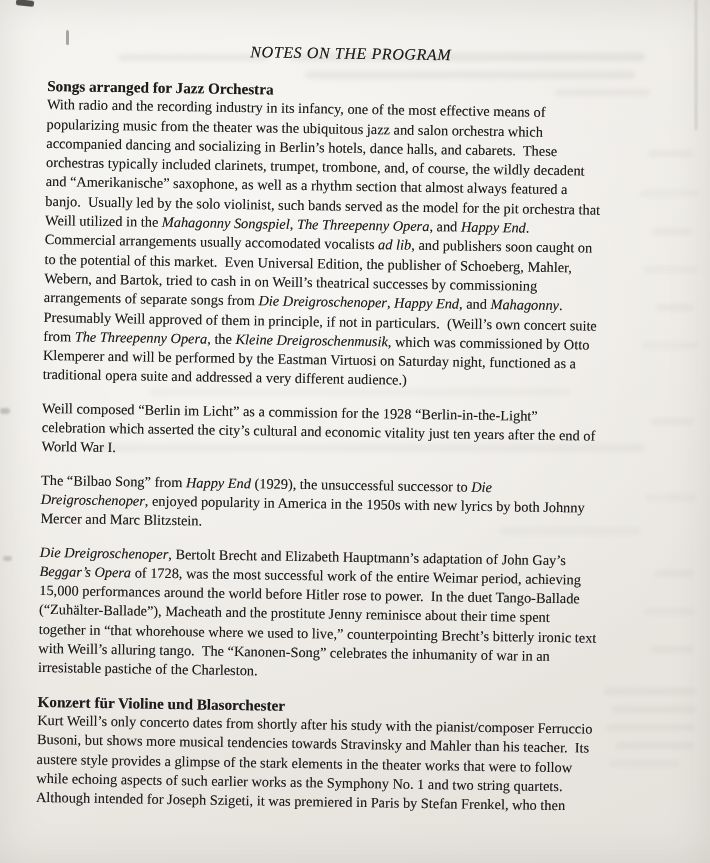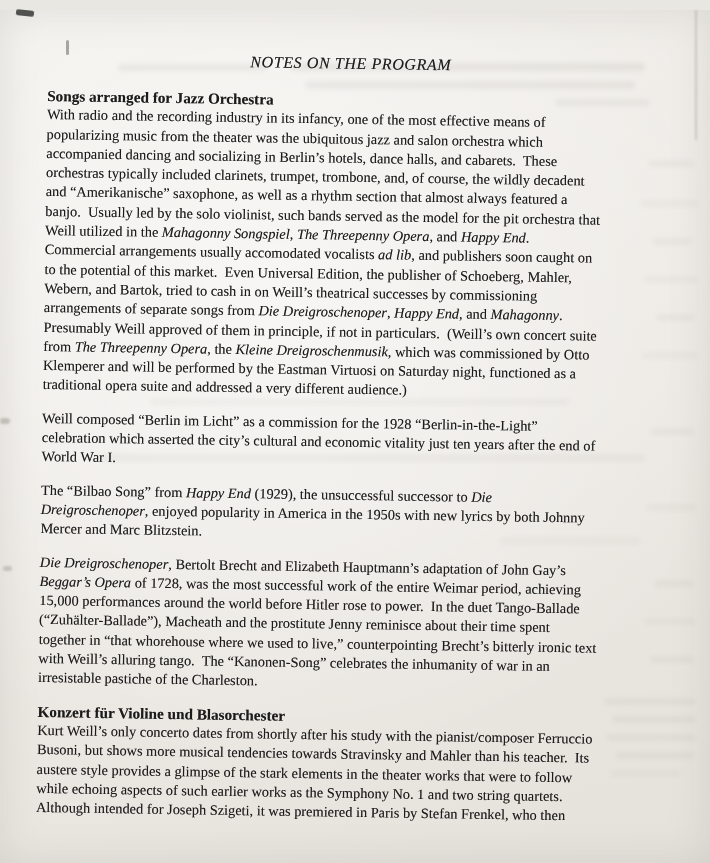--- a/index.html
+++ b/index.html
@@ -9,21 +9,20 @@
     overflow: hidden;
     background: #e9e7e2;
     font-family: "Liberation Serif", serif;
   }
   .page {
     position: absolute; inset: 0;
     background:
       radial-gradient(ellipse 120% 90% at 38% 35%, rgba(255,255,255,0.55) 0%, rgba(255,255,255,0.0) 60%),
       linear-gradient(155deg, #f3f2ee 0%, #edeae5 48%, #e5e2dc 100%);
     box-shadow: inset 0 0 40px rgba(120,115,105,0.18);
-    margin-top: 10px;
   }
   
   .content {
     position: absolute;
     left: 48px; top: 38px; width: 606px;
     transform: rotate(0.9deg);
     transform-origin: 0 0;
     color: #1b1b1b;
     text-shadow: 0 0 0.5px rgba(25,25,25,0.45);
   }

